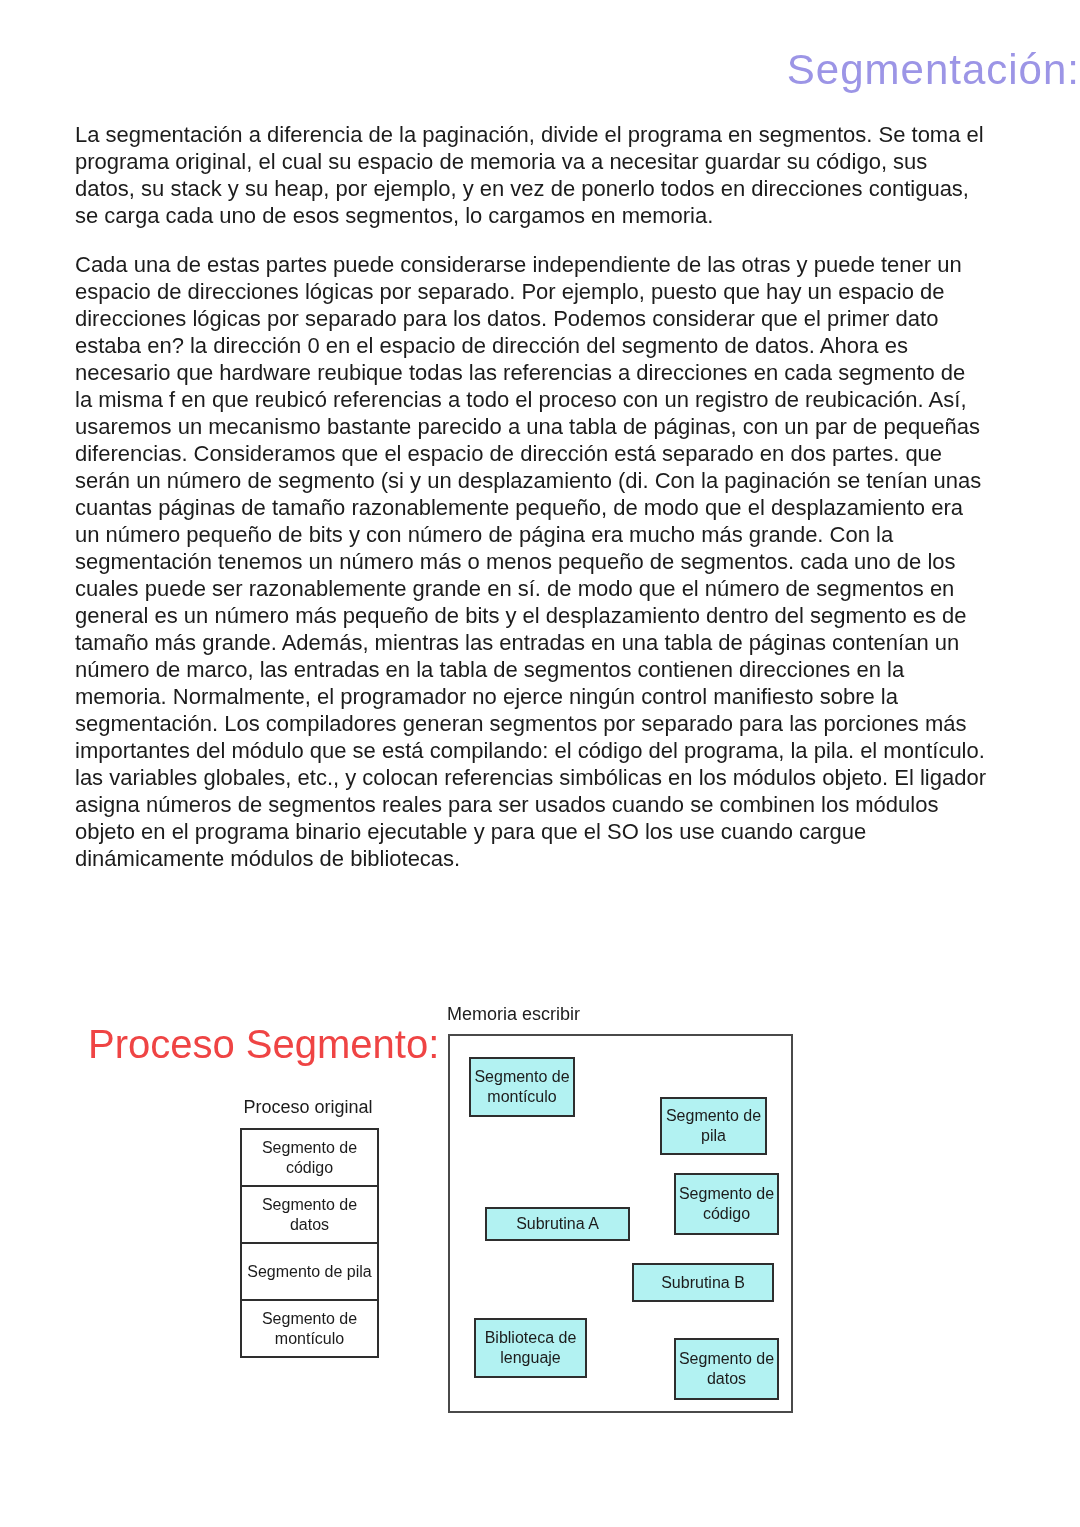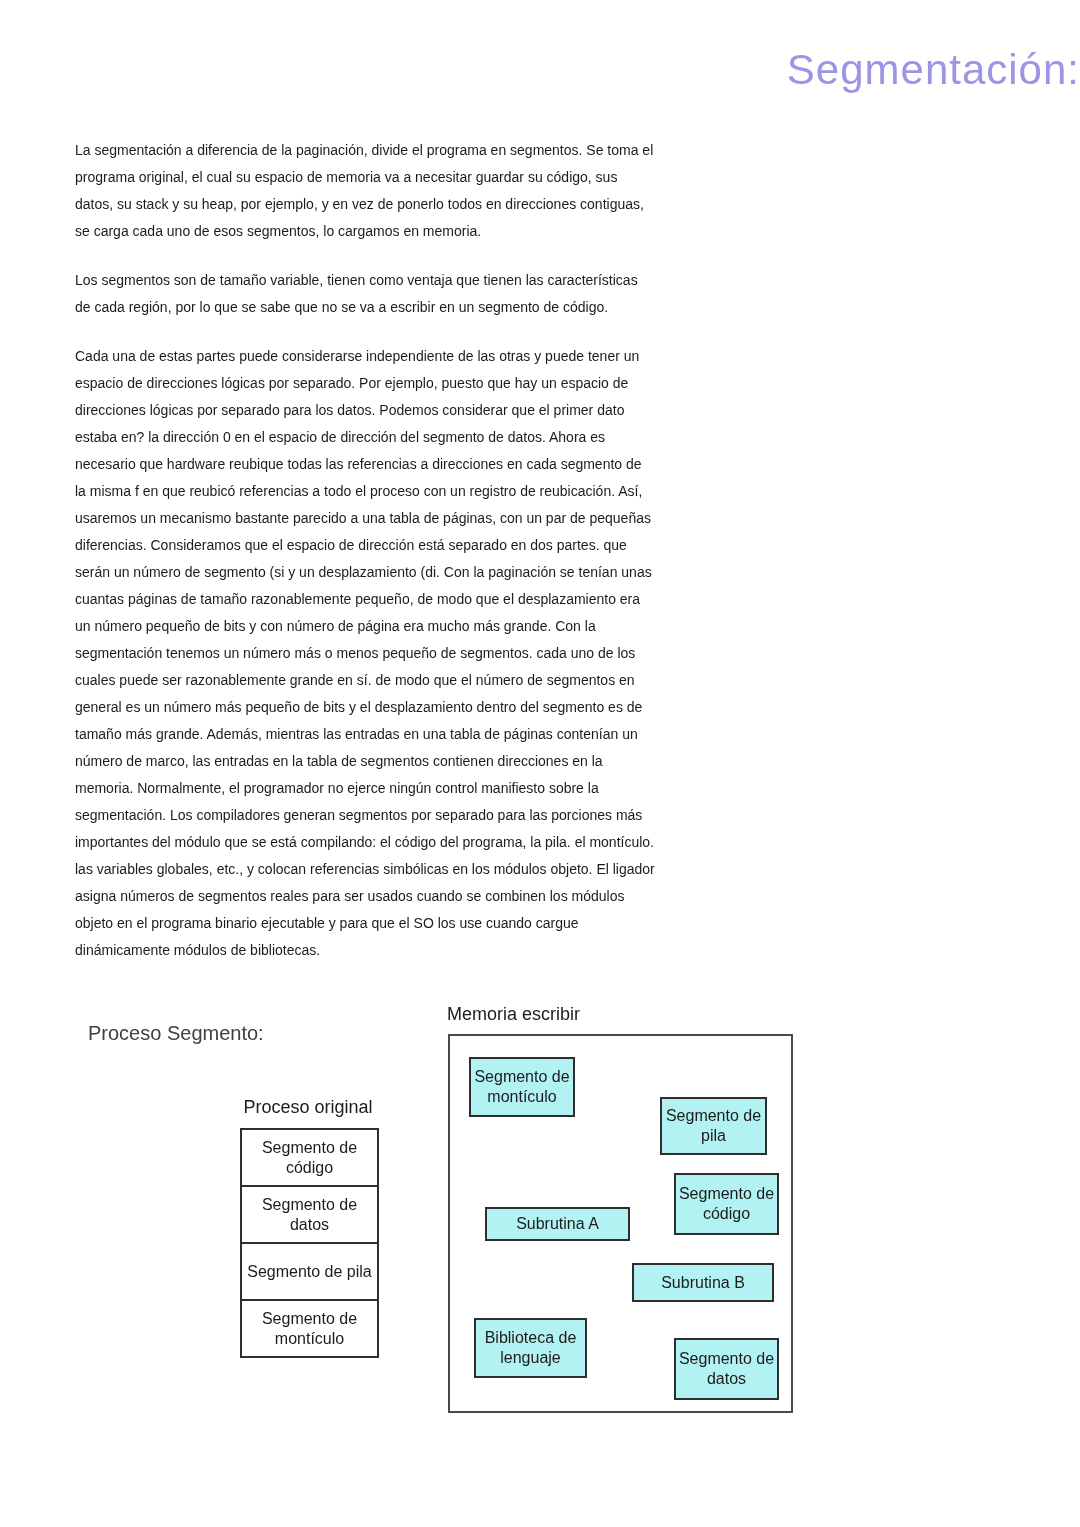--- a/index.html
+++ b/index.html
@@ -18,29 +18,29 @@
     font-size: 42px;
     letter-spacing: 1px;
     color: #9c95e6;
   }
   .text-block {
     position: absolute;
     top: 121px; left: 75px; width: 916px;
   }
   .para {
     white-space: pre-line;
-    margin: 16px 0 22px 0;
-    font-size: 14px;
+    margin: 0 0 22px 0;
+    font-size: 22px;
     line-height: 27px;
   }
   .section-heading {
     position: absolute;
     left: 88px; top: 1022px;
-    font-size: 20px;
-    color: #404040;
+    font-size: 40px;
+    color: #ef4444;
   }
   .mem-label {
     position: absolute;
     left: 447px; top: 1004px;
     font-size: 18px;
   }
   .memory-box {
     position: absolute;
     left: 448px; top: 1034px;
     width: 345px; height: 379px;
@@ -94,22 +94,20 @@
 </head>
 <body>
 
 <div class="page-title">Segmentación:</div>
 
 <div class="text-block">
   <p class="para">La segmentación a diferencia de la paginación, divide el programa en segmentos. Se toma el
 programa original, el cual su espacio de memoria va a necesitar guardar su código, sus
 datos, su stack y su heap, por ejemplo, y en vez de ponerlo todos en direcciones contiguas,
 se carga cada uno de esos segmentos, lo cargamos en memoria.</p>
-  <p class="para">Los segmentos son de tamaño variable, tienen como ventaja que tienen las características
-de cada región, por lo que se sabe que no se va a escribir en un segmento de código.</p>
   <p class="para">Cada una de estas partes puede considerarse independiente de las otras y puede tener un
 espacio de direcciones lógicas por separado. Por ejemplo, puesto que hay un espacio de
 direcciones lógicas por separado para los datos. Podemos considerar que el primer dato
 estaba en? la dirección 0 en el espacio de dirección del segmento de datos. Ahora es
 necesario que hardware reubique todas las referencias a direcciones en cada segmento de
 la misma f en que reubicó referencias a todo el proceso con un registro de reubicación. Así,
 usaremos un mecanismo bastante parecido a una tabla de páginas, con un par de pequeñas
 diferencias. Consideramos que el espacio de dirección está separado en dos partes. que
 serán un número de segmento (si y un desplazamiento (di. Con la paginación se tenían unas
 cuantas páginas de tamaño razonablemente pequeño, de modo que el desplazamiento era

